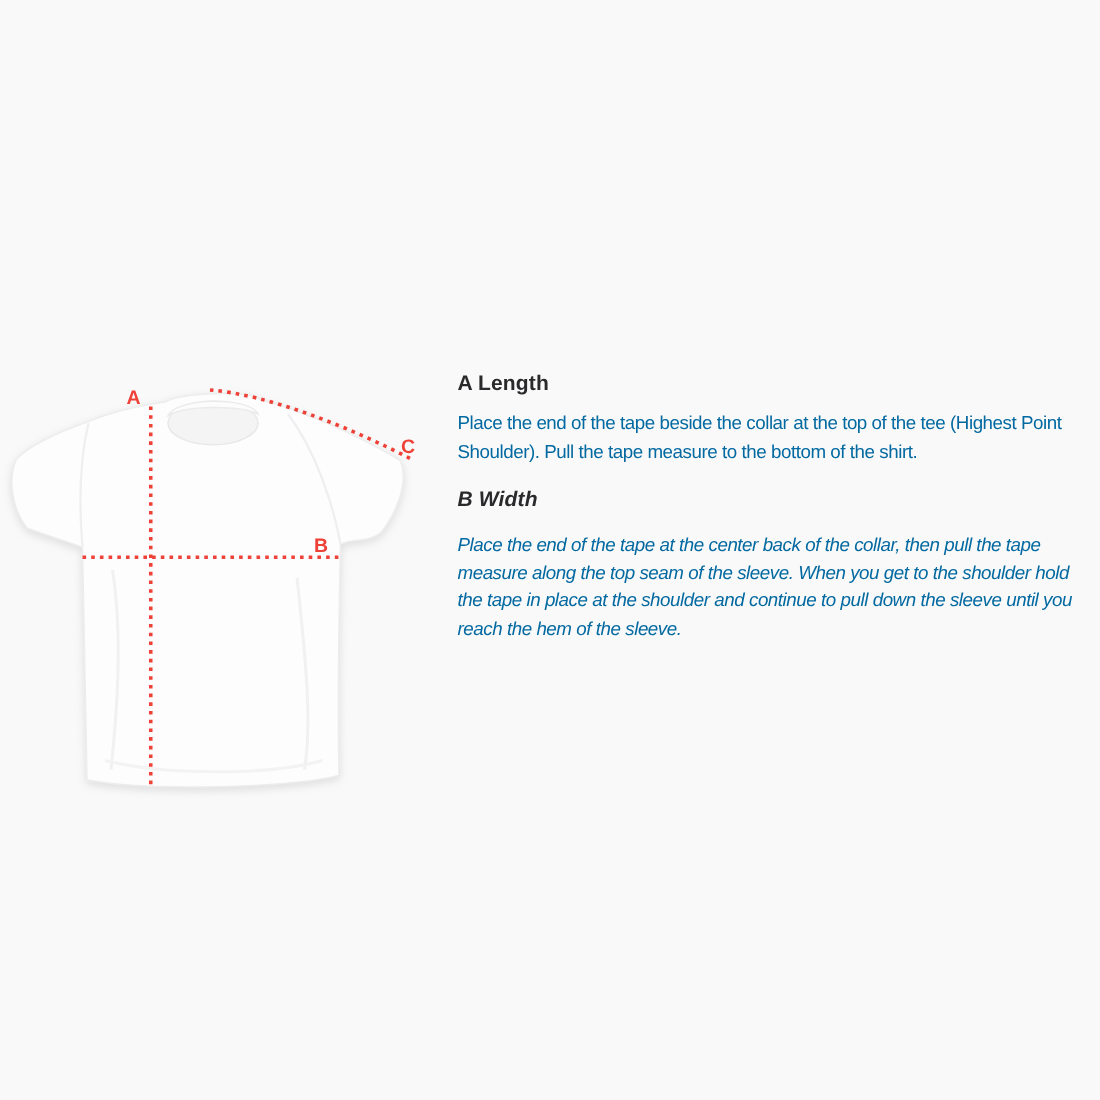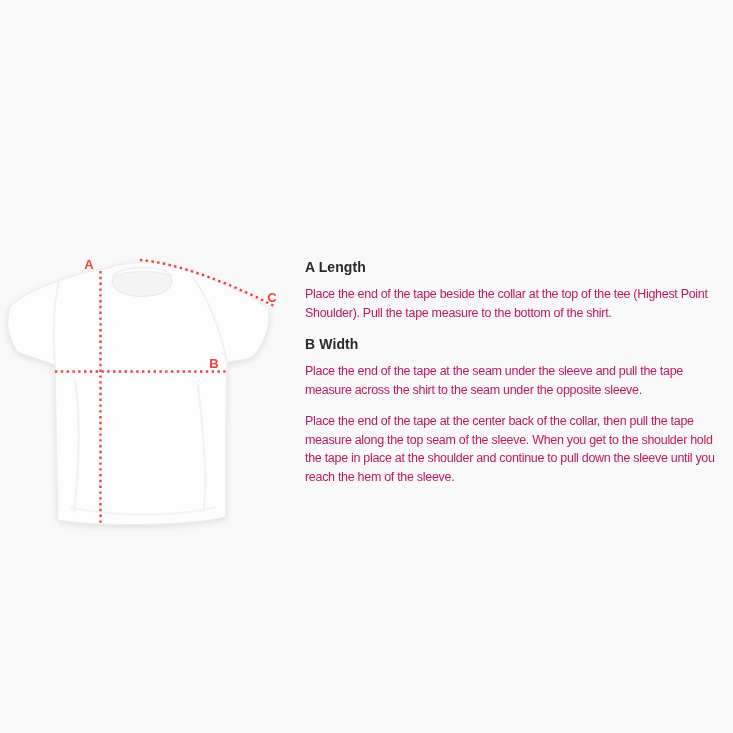--- a/index.html
+++ b/index.html
@@ -19,37 +19,37 @@
     left: 0;
     top: 245px;
     width: 300px;
     height: 290px;
   }
   .diagram svg { display: block; width: 300px; height: 290px; }
   .shirt-group { filter: drop-shadow(0 2px 3px rgba(150,150,155,0.28)); }
   .instructions {
     position: absolute;
     left: 305px;
-    top: 258px;
+    top: 246px;
     width: 422px;
   }
-  .instructions section + section { margin-top: 13px; }
+  .instructions section + section { margin-top: 13px; font-style: italic; }
   .instructions h3 {
     margin: 0 0 9px 0;
     font-size: 14px;
     line-height: 18px;
     font-weight: bold;
     color: #2a2a2c;
     letter-spacing: 0.1px;
   }
   .instructions p {
     margin: 0;
     font-size: 12.5px;
     line-height: 18.5px;
-    color: #be185d;
+    color: #0369a1;
     letter-spacing: -0.3px;
   }
   .marker-label {
     font-family: "Liberation Sans", sans-serif;
     font-size: 13px;
     font-weight: bold;
   }
 </style>
 </head>
 <body>
@@ -94,20 +94,19 @@
     </svg>
   </div>
 
   <div class="instructions">
     <section>
       <h3>A Length</h3>
       <p>Place the end of the tape beside the collar at the top of the tee (Highest Point Shoulder). Pull the tape measure to the bottom of the shirt.</p>
     </section>
     <section>
       <h3>B Width</h3>
-      <p>Place the end of the tape at the seam under the sleeve and pull the tape measure across the shirt to the seam under the opposite sleeve.</p>
     </section>
     <section>
       <p>Place the end of the tape at the center back of the collar, then pull the tape measure along the top seam of the sleeve. When you get to the shoulder hold the tape in place at the shoulder and continue to pull down the sleeve until you reach the hem of the sleeve.</p>
     </section>
   </div>
 
 </div>
 
 </body></html>

